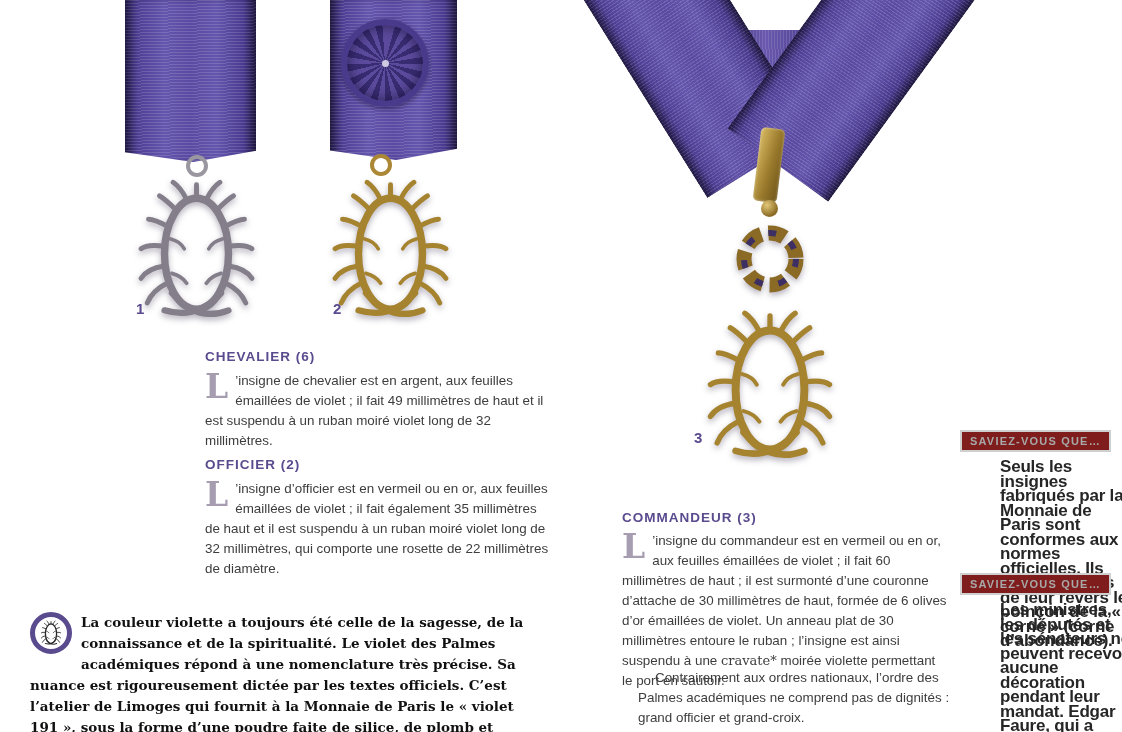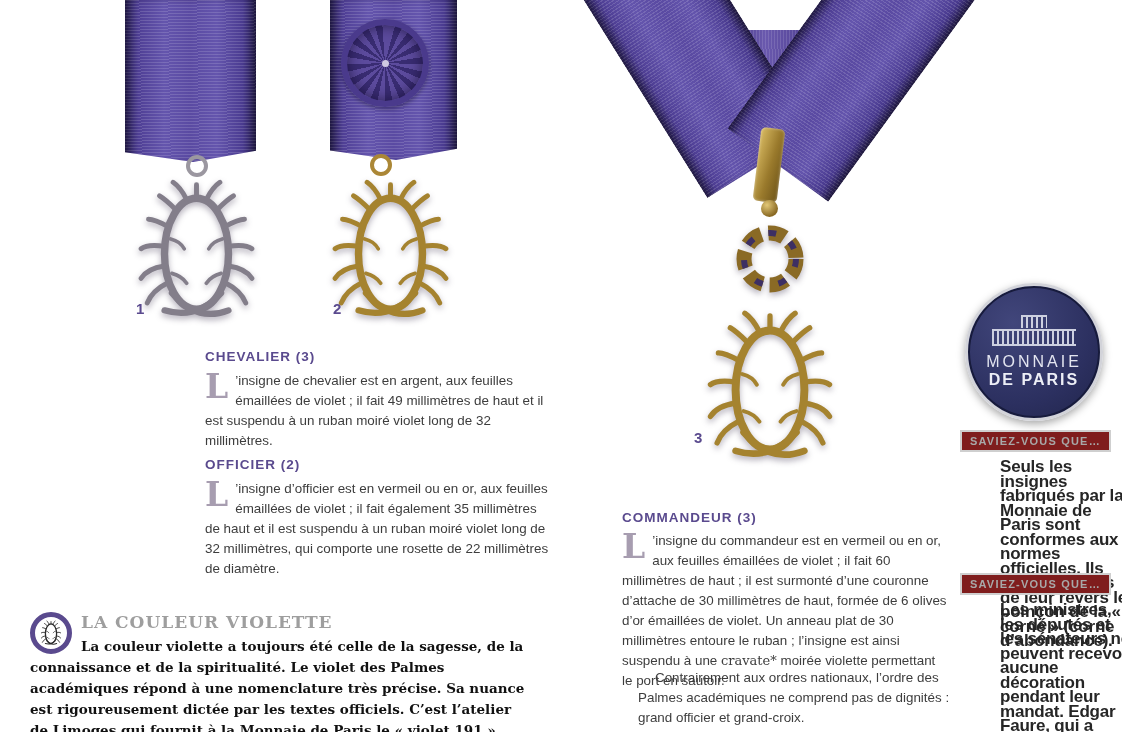--- a/index.html
+++ b/index.html
@@ -112,37 +112,36 @@
   <div class="abs ribbon ribbon-straight" style="left:330px;top:0;width:127px;height:160px;"></div>
   <div class="abs rosette" style="left:341px;top:19px;width:76px;height:76px;">
       <div class="center"></div>
     </div>
   <div class="abs ring gold" style="left:370px;top:154px;"></div>
   <svg class="abs medal" style="left:327px;top:170px;color:#a5832f;" width="127" height="160" viewBox="0 0 100 130">
       <use href="#wreath"></use>
     </svg>
   <div class="abs fig-num" style="left:333px;top:300px;">2</div>
 
-  <h3 class="abs sec-head" style="left:205px;top:349px;">CHEVALIER (3)</h3>
+  <h3 class="abs sec-head" style="left:205px;top:349px;">CHEVALIER (6)</h3>
   <div class="abs body-col" style="left:205px;top:371px;width:344px;">
     <span class="dropcap">L</span><span>’insigne de chevalier est en argent, aux feuilles émaillées de violet ; il fait 49 millimètres de haut et il est suspendu à un ruban moiré violet long de 32 millimètres.</span>
   </div>
 
   <h3 class="abs sec-head" style="left:205px;top:457px;">OFFICIER (2)</h3>
   <div class="abs body-col" style="left:205px;top:479px;width:344px;">
     <span class="dropcap">L</span><span>’insigne d’officier est en vermeil ou en or, aux feuilles émaillées de violet ; il fait également 35 millimètres de haut et il est suspendu à un ruban moiré violet long de 32 millimètres, qui comporte une rosette de 22 millimètres de diamètre.</span>
   </div>
 
   <div class="abs" style="left:30px;top:612px;width:500px;">
     <span class="roundel">
       <svg width="22" height="28" viewBox="0 0 100 130" style="color:#2a2a2a;">
           <use href="#wreath"></use>
         </svg>
     </span>
-    <h3 class="callout-head">LA COULEUR VIOLETTE</h3>
     <div class="callout-body">La couleur violette a toujours été celle de la sagesse, de la connaissance et de la spiritualité. Le violet des Palmes académiques répond à une nomenclature très précise. Sa nuance est rigoureusement dictée par les textes officiels. C’est l’atelier de Limoges qui fournit à la Monnaie de Paris le « violet 191 », sous la forme d’une poudre faite de silice, de plomb et d’oxydes métalliques.</div>
   </div>
 
   <div class="abs fold" style="left:718px;top:30px;width:104px;height:120px;z-index:1;"></div>
   <div class="abs ribbon arm" style="left:698px;top:-85px;width:124px;height:250px;transform:rotate(-32deg);z-index:2;"></div>
   <div class="abs ribbon arm" style="left:716px;top:-85px;width:124px;height:250px;transform:rotate(36deg);z-index:2;"></div>
   <div class="abs clasp" style="left:757px;top:128px;z-index:3;"></div>
   <div class="abs ball" style="left:761px;top:200px;z-index:3;"></div>
   <svg class="abs medal" style="left:732px;top:221px;color:#8a6a25;z-index:2;" width="76" height="76" viewBox="0 0 76 76">
       <use href="#olives"></use>
@@ -151,26 +150,20 @@
       <use href="#wreath"></use>
     </svg>
   <div class="abs fig-num" style="left:694px;top:429px;z-index:3;">3</div>
 
   <h3 class="abs sec-head" style="left:622px;top:510px;">COMMANDEUR (3)</h3>
   <div class="abs body-col" style="left:622px;top:531px;width:326px;">
     <span class="dropcap">L</span><span>’insigne du commandeur est en vermeil ou en or, aux feuilles émaillées de violet ; il fait 60 millimètres de haut ; il est surmonté d’une couronne d’attache de 30 millimètres de haut, formée de 6 olives d’or émaillées de violet. Un anneau plat de 30 millimètres entoure le ruban ; l’insigne est ainsi suspendu à une </span><span class="serif-term">cravate*</span><span> moirée violette permettant le port en sautoir.</span>
   </div>
   <div class="abs body-col indent" style="left:622px;top:668px;width:326px;">Contrairement aux ordres nationaux, l’ordre des Palmes académiques ne comprend pas de dignités : grand officier et grand-croix.</div>
 
-  <div class="abs badge" style="left:965px;top:283px;">
-    <div class="pavilion stripes"></div>
-    <div class="colonnade stripes"></div>
-    <div class="word1">MONNAIE</div>
-    <div class="word2">DE PARIS</div>
-  </div>
 
   <div class="abs" style="left:960px;top:430px;">
     <span class="svq-label">SAVIEZ-VOUS QUE…</span>
     <div class="svq-text" style="margin-top:8px;">Seuls les insignes fabriqués par la Monnaie de Paris sont conformes aux normes officielles. Ils portent au bas de leur revers le poinçon de la « corne » (corne d’abondance).</div>
   </div>
 
   <div class="abs" style="left:960px;top:573px;">
     <span class="svq-label">SAVIEZ-VOUS QUE…</span>
     <div class="svq-text" style="margin-top:8px;">Les ministres, les députés et les sénateurs ne peuvent recevoir aucune décoration pendant leur mandat. Edgar Faure, qui a institué l’ordre des Palmes académiques, ne les a lui-même jamais reçues car son état de parlementaire l’en a empêché.</div>
   </div>

